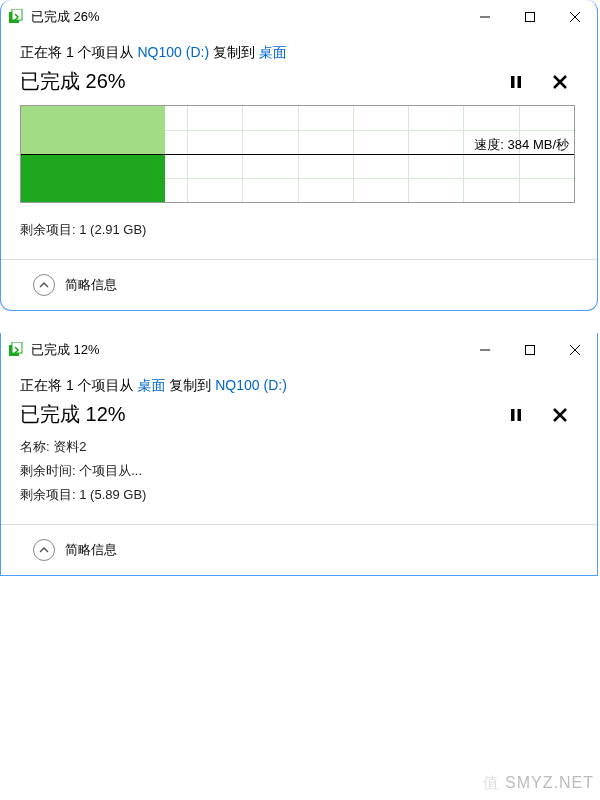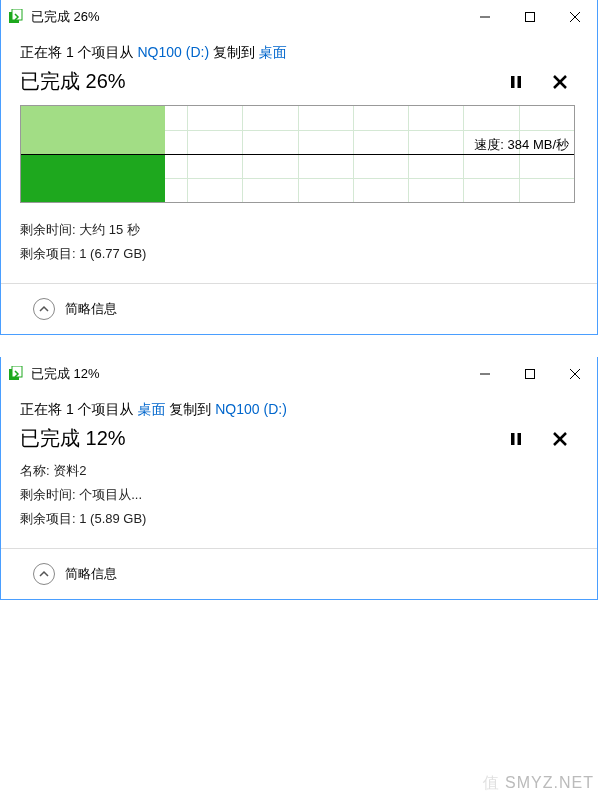--- a/index.html
+++ b/index.html
@@ -13,21 +13,21 @@
       overflow: hidden;
       position: relative;
     }
     .dialog {
       border: 1px solid #4a9eff;
       border-top: none;
       width: 598px;
       background: #fff;
       margin-bottom: 22px;
     }
-    .dialog:first-child { margin-top: 0; }
+    .dialog:first-child { margin-top: 0; border-radius: 11px; }
     .titlebar {
       height: 34px;
       display: flex;
       align-items: center;
       padding-left: 8px;
     }
     .titlebar-icon {
       width: 16px;
       height: 16px;
       margin-right: 6px;
@@ -179,22 +179,21 @@
         <div class="progress-grid-v" style="left:70%"></div>
         <div class="progress-grid-v" style="left:80%"></div>
         <div class="progress-grid-v" style="left:90%"></div>
       <div class="progress-grid-h" style="top:24px"></div>
         <div class="progress-grid-h" style="top:72px"></div>
       <div class="progress-top-fill" style="width:26%"></div>
       <div class="progress-bot-fill" style="width:26%"></div>
       <div class="progress-mid"></div>
       <div class="speed-label"><span>速度:</span> <span>384 MB/秒</span></div>
     </div>
-    <div class="info-line"><span>剩余时间:</span> <span>大约 15 秒</span></div>
-    <div class="info-line"><span>剩余项目:</span> <span>1 (6.77 GB)</span></div>
+    <div class="info-line"><span>剩余项目:</span> <span>1 (2.91 GB)</span></div>
   </div>
   <div class="footer">
     <div class="chevron-circle">
       <svg viewBox="0 0 10 10">
           <path d="M1 7 L5 3 L9 7" fill="none" stroke="#555" stroke-width="1.5"></path>
         </svg>
     </div>
     <span>简略信息</span>
   </div>
 </div>

